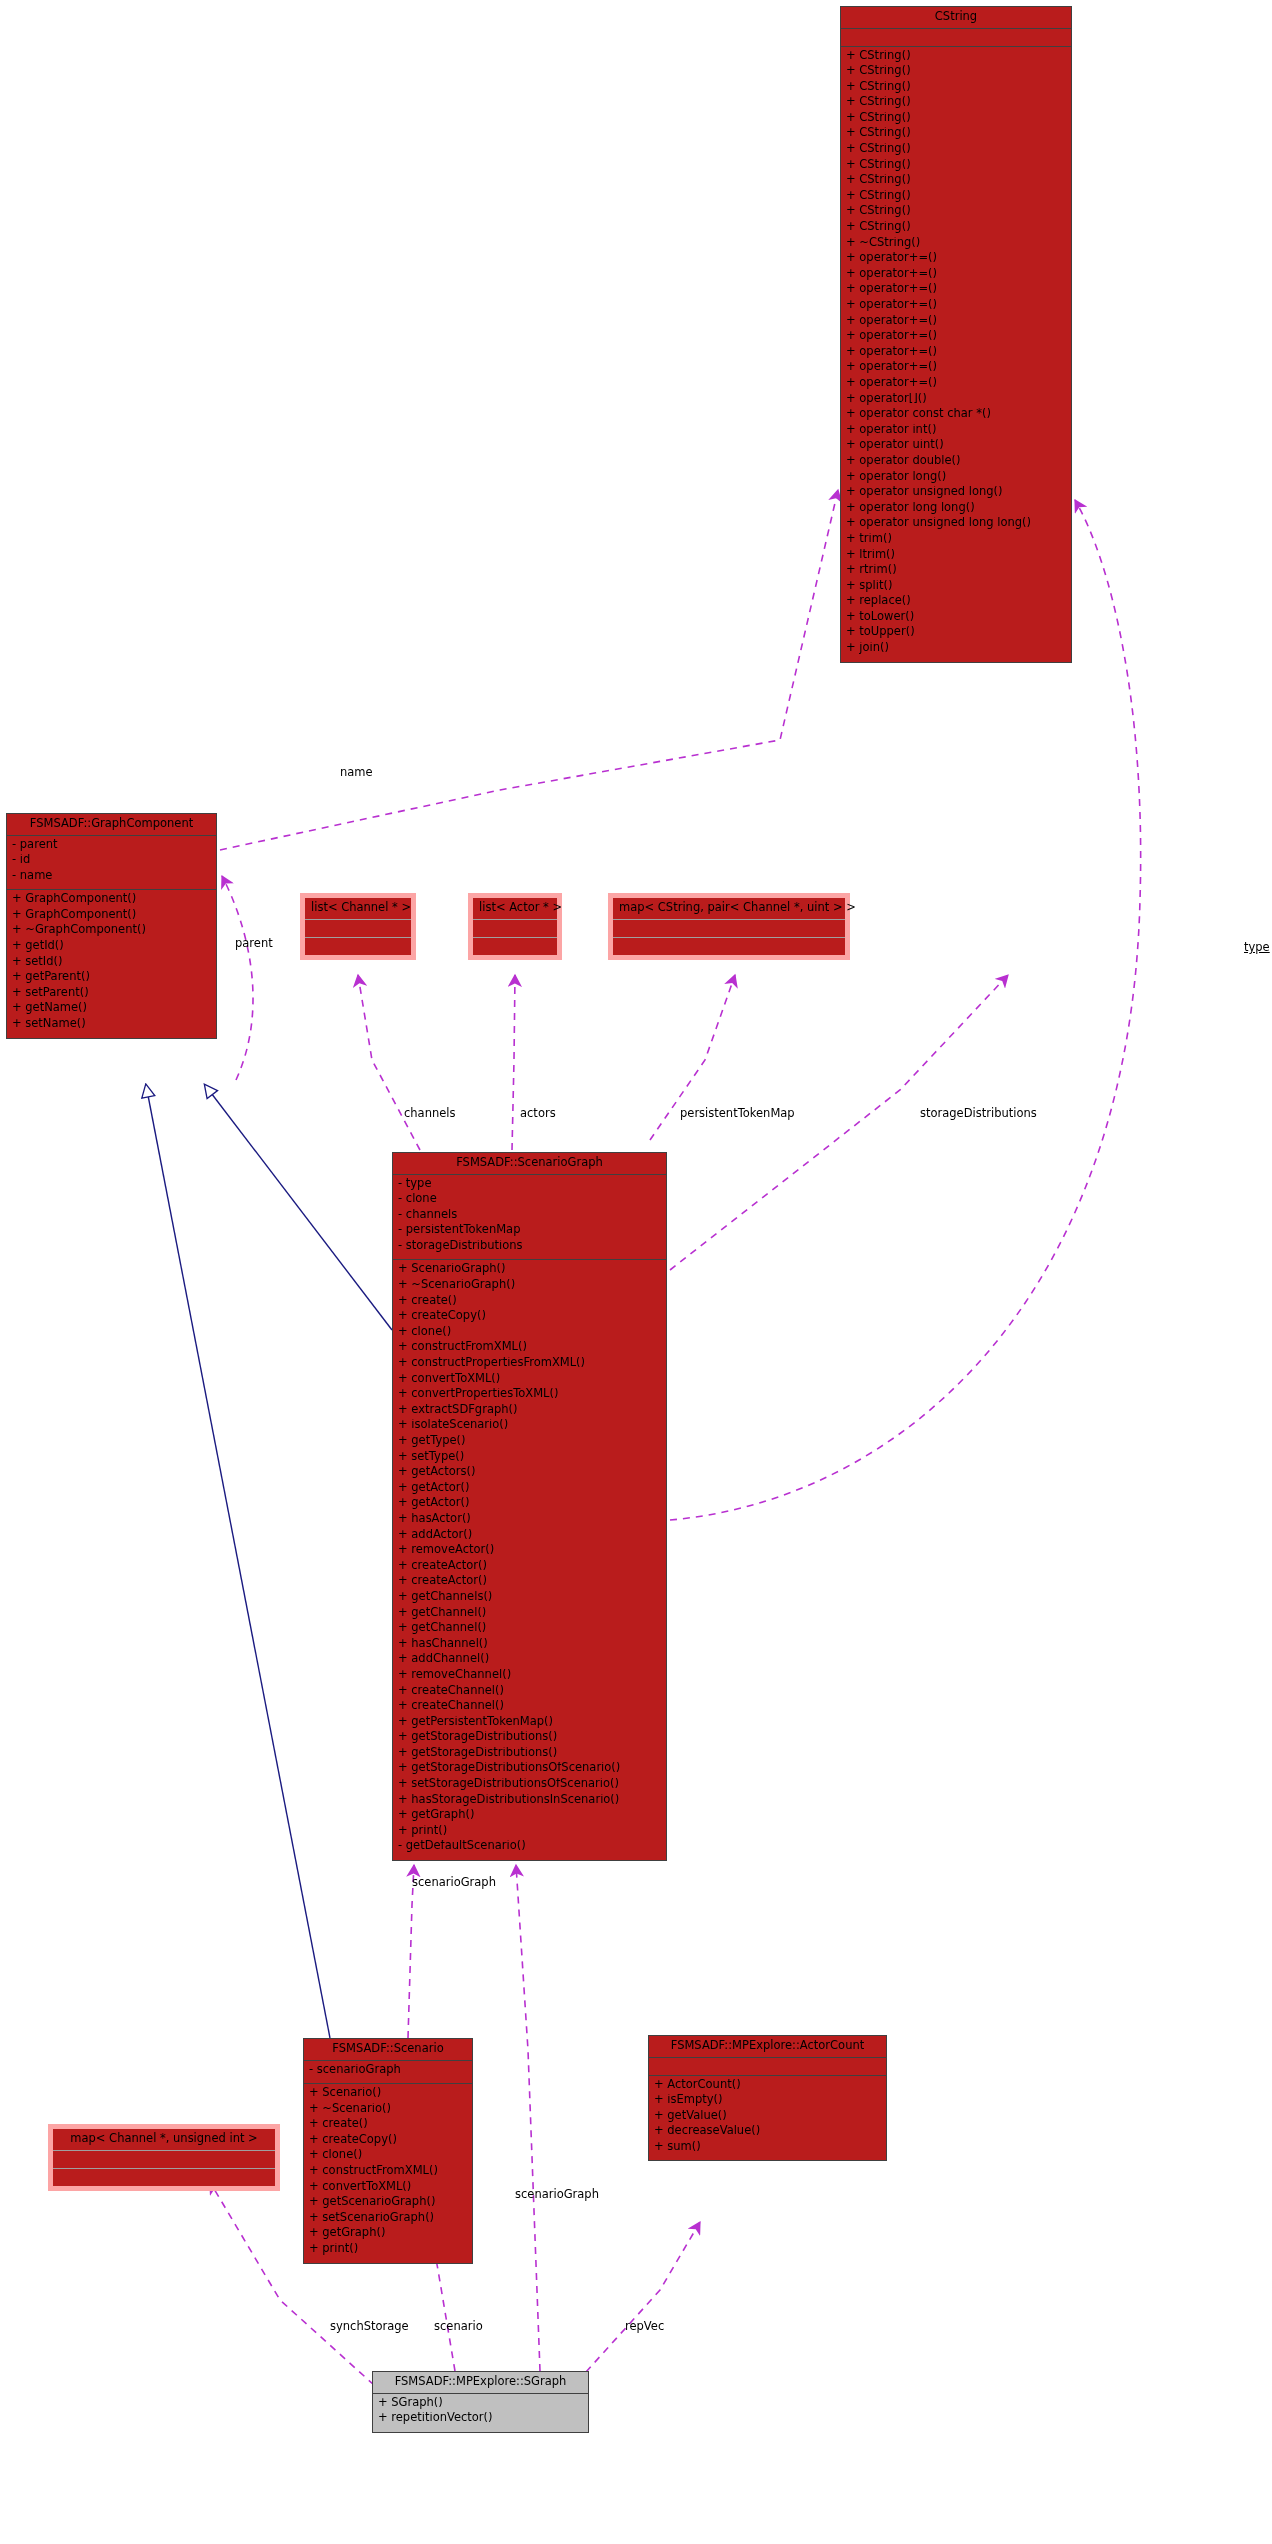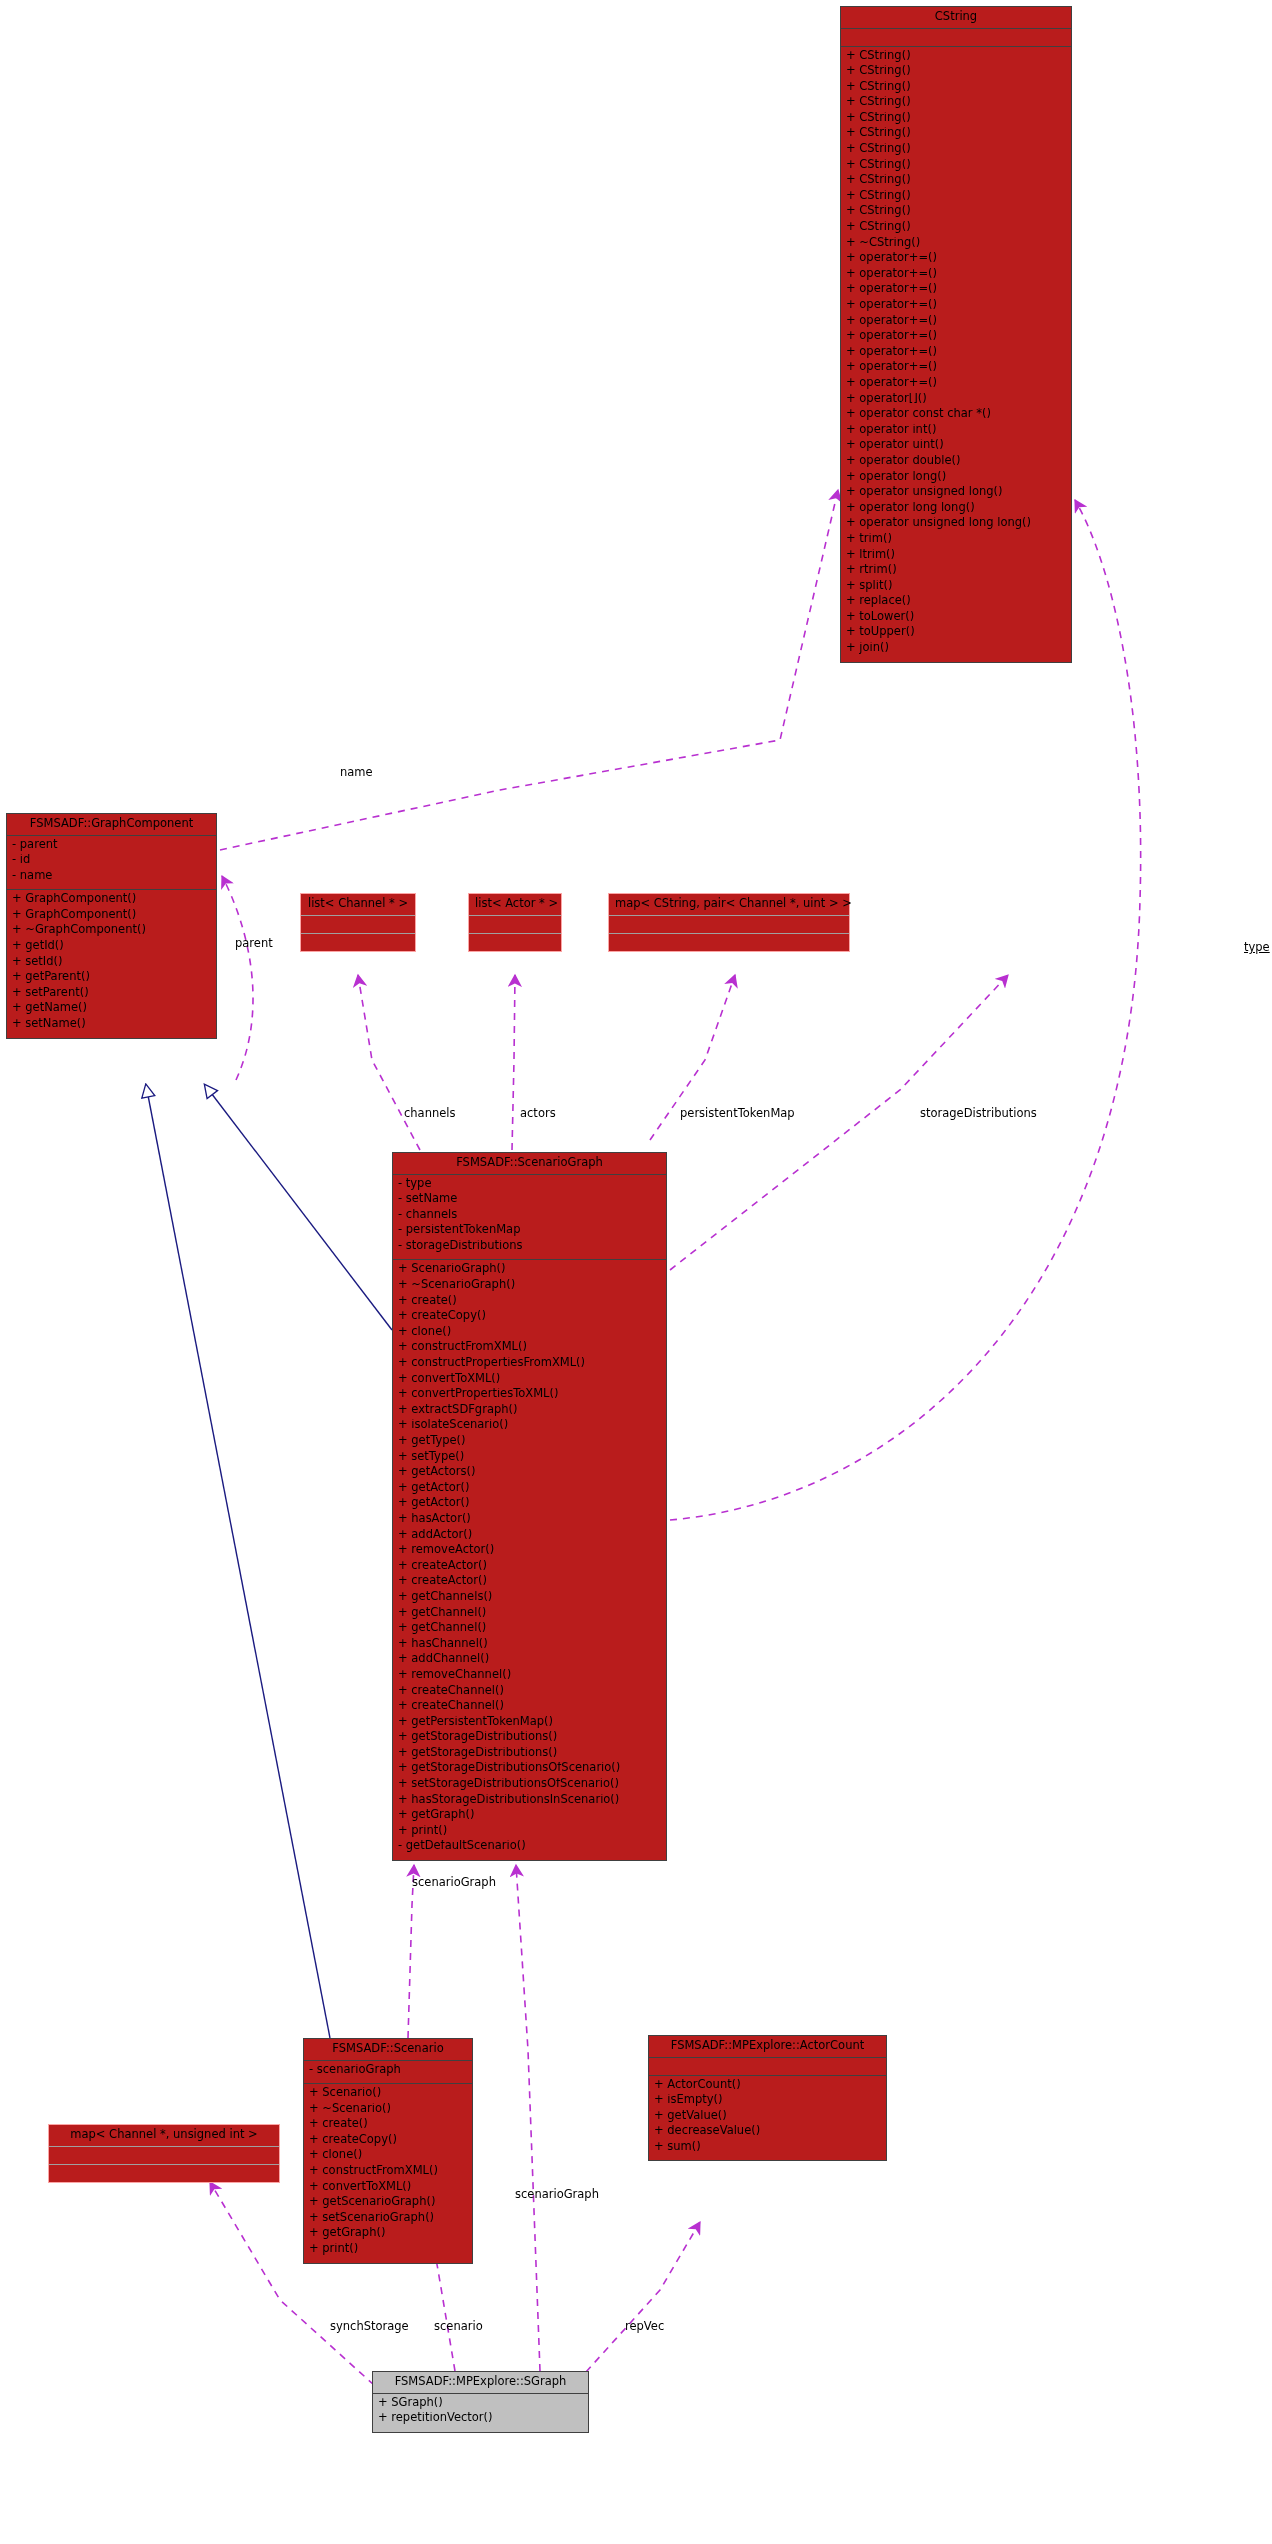--- a/index.html
+++ b/index.html
@@ -26,21 +26,21 @@
     pointer-events: none;
   }
   .node {
     position: absolute;
     box-sizing: border-box;
     background: #b91c1c;
     border: 1px solid #404040;
     font-size: 11.5px;
     line-height: 1.0;
   }
-  .node.thin { border: 1px solid #fca5a5; }
+  .node.thin { border: 5px solid #fca5a5; }
   .node.shaded { background: #c0c0c0; }
   .node .title {
     text-align: center;
     padding: 4px 6px 5px 6px;
     border-bottom: 1px solid #404040;
     font-size: 11.5px;
     white-space: nowrap;
   }
   .node.thin .title { border-bottom: 1px solid #a0a0a0; }
   .node .compartment {
@@ -208,21 +208,21 @@
   <div class="node thin" id="n-mapchannel">
     <div class="title">map&lt; Channel *, unsigned int &gt;</div>
     <div class="compartment empty"></div>
     <div class="compartment empty last"></div>
   </div>
 
   <div class="node" id="n-scenariogr">
     <div class="title">FSMSADF::ScenarioGraph</div>
     <div class="compartment">
       <div class="row">- type</div>
-      <div class="row">- setName</div>
+      <div class="row">- clone</div>
       <div class="row">- channels</div>
       <div class="row">- persistentTokenMap</div>
       <div class="row">- storageDistributions</div>
     </div>
     <div class="compartment last">
       <div class="row">+ ScenarioGraph()</div>
       <div class="row">+ ~ScenarioGraph()</div>
       <div class="row">+ create()</div>
       <div class="row">+ createCopy()</div>
       <div class="row">+ clone()</div>

